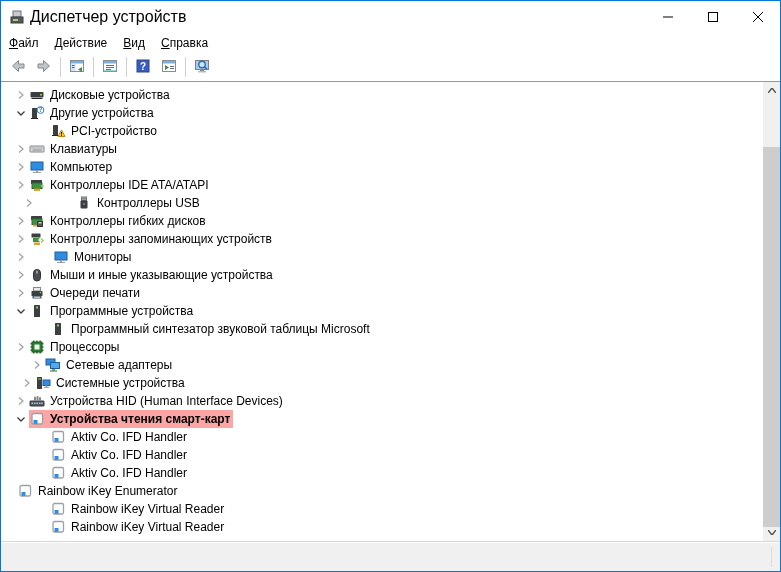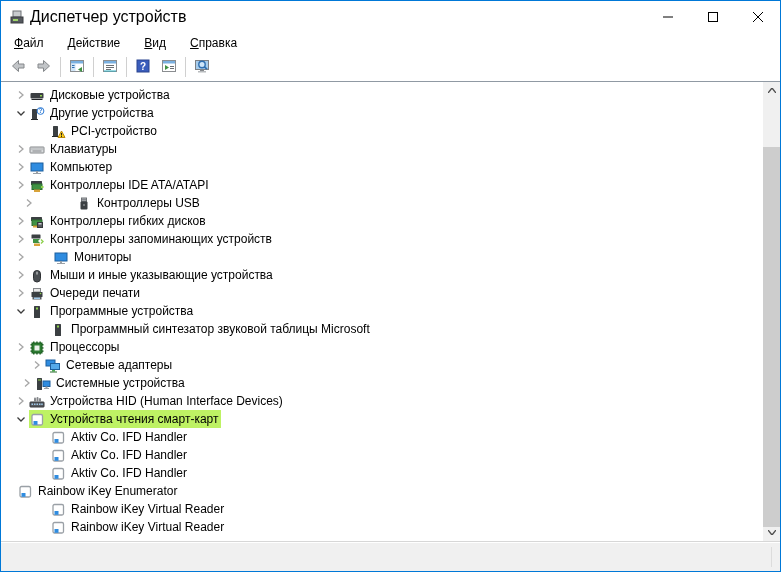--- a/index.html
+++ b/index.html
@@ -8,36 +8,36 @@
   .window { width:781px; height:572px; background:#fff; border:1px solid #0078d7; display:flex; flex-direction:column; position:relative; }
 
   
   .titlebar { height:31px; display:flex; align-items:center; background:#fff; flex:0 0 auto; }
   .title-icon { width:16px; height:16px; margin:0 5px 0 8px; flex:0 0 auto; }
   .title-text { font-size:16px; }
   .caption-buttons { margin-left:auto; display:flex; height:100%; }
   .cap-btn { width:45px; height:100%; display:flex; align-items:center; justify-content:center; }
 
   
-  .menubar { height:21px; display:flex; align-items:center; padding-left:5px; background:#fff; flex:0 0 auto;gap:8px; }
+  .menubar { height:21px; display:flex; align-items:center; background:#fff; flex:0 0 auto; }
   .menu-item { padding:2px 8px; }
   .menu-item u { text-decoration:underline; }
 
   
   .toolbar { height:28px; display:flex; align-items:center; padding-left:4px; background:#fff; flex:0 0 auto; }
   .tb-btn { width:26px; height:24px; display:flex; align-items:center; justify-content:center; }
   .tb-sep { width:1px; height:20px; background:#d0d0d0; margin:0 3px; }
 
   
   .tree-panel { flex:1 1 auto; border-top:1px solid #9099a3; border-bottom:1px solid #d7d7d7; background:#fff; position:relative; overflow:hidden; display:flex; }
   .tree { flex:1 1 auto; padding-top:4px; overflow:hidden; }
   .tree-row { height:18px; display:flex; align-items:center; white-space:nowrap; }
   .chev { width:16px; height:16px; flex:0 0 auto; display:flex; align-items:center; justify-content:center; }
-  .row-content { display:flex; align-items:flex-end; height:18px; padding-right:3px; }
-  .row-content.sel { background:#bef264; }
+  .row-content { display:flex; align-items:center; height:18px; padding-right:3px; }
+  .row-content.sel { background:#fca5a5;font-weight:bold; }
   .node-icon { width:16px; height:16px; flex:0 0 auto; margin-right:5px; }
   .node-label { line-height:18px; }
 
   
   .scrollbar { flex:0 0 17px; background:#f0f0f0; display:flex; flex-direction:column; }
   .sb-arrow { height:17px; display:flex; align-items:center; justify-content:center; flex:0 0 auto; }
   .sb-track { flex:1 1 auto; position:relative; }
   .sb-thumb { position:absolute; left:0; right:0; top:48px; height:380px; background:#cdcdcd; }
 
   

